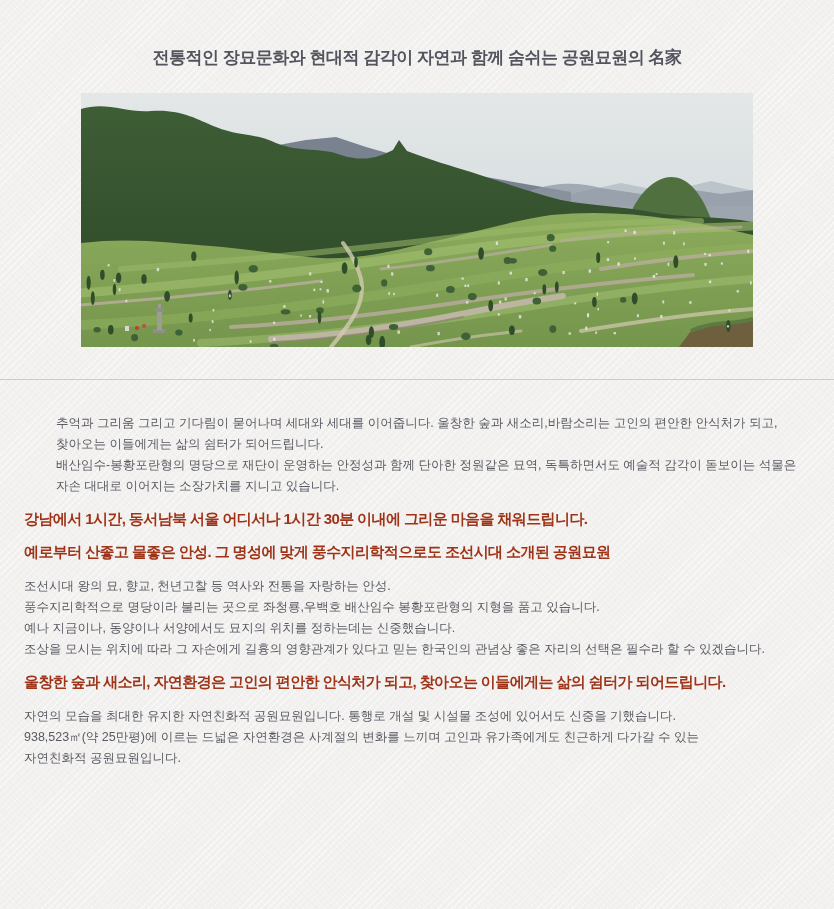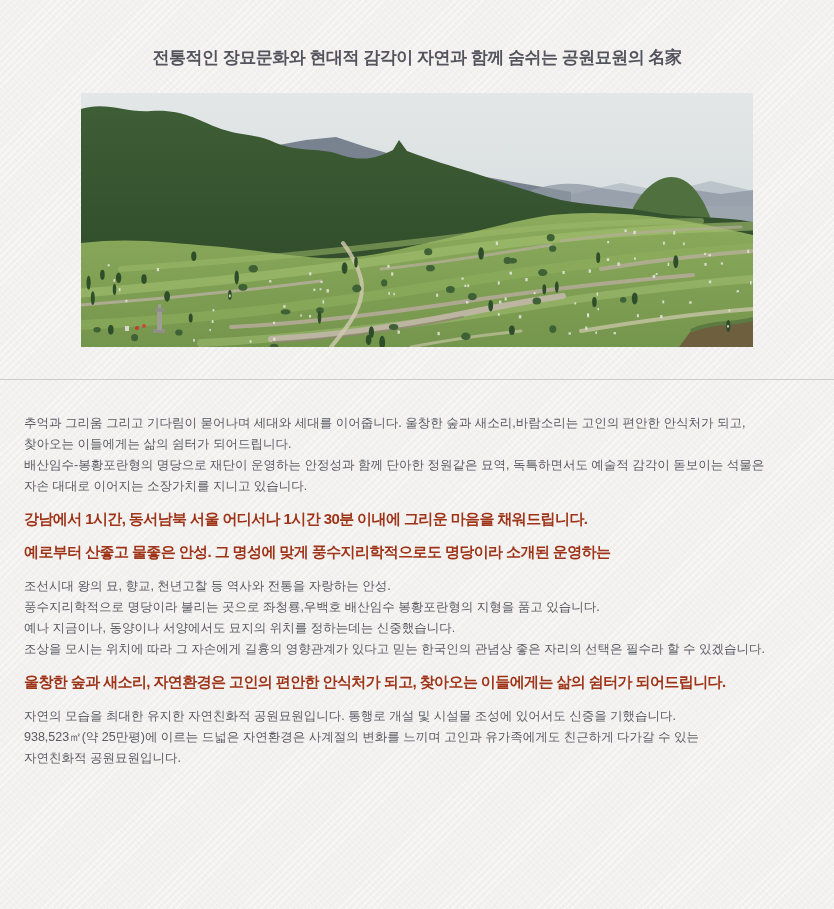--- a/index.html
+++ b/index.html
@@ -43,21 +43,21 @@
   .content{
     padding:0 24px;
   }
   .body-text{
     margin:0;
     font-size:12.5px;
     line-height:21px;
     white-space:pre-line;
     color:var(--body-color);
   }
-  .intro-text{margin-top:33px;}
+  .intro-text{margin-top:33px;margin-left:32px;}
   .section-heading{
     margin:13px 0 14px 0;
     font-size:15px;
     font-weight:700;
     letter-spacing:-0.6px;
     color:var(--accent-heading);
   }
 </style>
 </head>
 <body>
@@ -293,21 +293,21 @@
 
   <div class="content">
 
     <p class="body-text intro-text">추억과 그리움 그리고 기다림이 묻어나며 세대와 세대를 이어줍니다.  울창한 숲과 새소리,바람소리는 고인의 편안한 안식처가 되고,
 찾아오는 이들에게는 삶의 쉼터가 되어드립니다.
 배산임수-봉황포란형의 명당으로 재단이 운영하는 안정성과 함께 단아한 정원같은 묘역, 독특하면서도 예술적 감각이 돋보이는 석물은
 자손 대대로 이어지는 소장가치를 지니고 있습니다.</p>
 
     <h2 class="section-heading">강남에서 1시간, 동서남북 서울 어디서나 1시간 30분 이내에 그리운 마음을 채워드립니다.</h2>
 
-    <h2 class="section-heading">예로부터 산좋고 물좋은 안성. 그 명성에 맞게 풍수지리학적으로도 명당이라 소개된 운영하는</h2>
+    <h2 class="section-heading">예로부터 산좋고 물좋은 안성. 그 명성에 맞게 풍수지리학적으로도 조선시대 소개된 공원묘원</h2>
     <p class="body-text">조선시대 왕의 묘, 향교, 천년고찰 등 역사와 전통을 자랑하는 안성.
 풍수지리학적으로 명당이라 불리는 곳으로 좌청룡,우백호 배산임수 봉황포란형의 지형을 품고 있습니다.
 예나 지금이나, 동양이나 서양에서도 묘지의 위치를 정하는데는 신중했습니다.
 조상을 모시는 위치에 따라 그 자손에게 길흉의 영향관계가 있다고 믿는 한국인의 관념상 좋은 자리의 선택은 필수라 할 수 있겠습니다.</p>
 
     <h2 class="section-heading">울창한 숲과 새소리, 자연환경은 고인의 편안한 안식처가 되고, 찾아오는 이들에게는 삶의 쉼터가 되어드립니다.</h2>
     <p class="body-text">자연의 모습을 최대한 유지한 자연친화적 공원묘원입니다. 통행로 개설 및 시설물 조성에 있어서도 신중을 기했습니다.
 938,523㎡(약 25만평)에 이르는 드넓은 자연환경은 사계절의 변화를 느끼며 고인과 유가족에게도 친근하게 다가갈 수 있는
 자연친화적 공원묘원입니다.</p>
 

